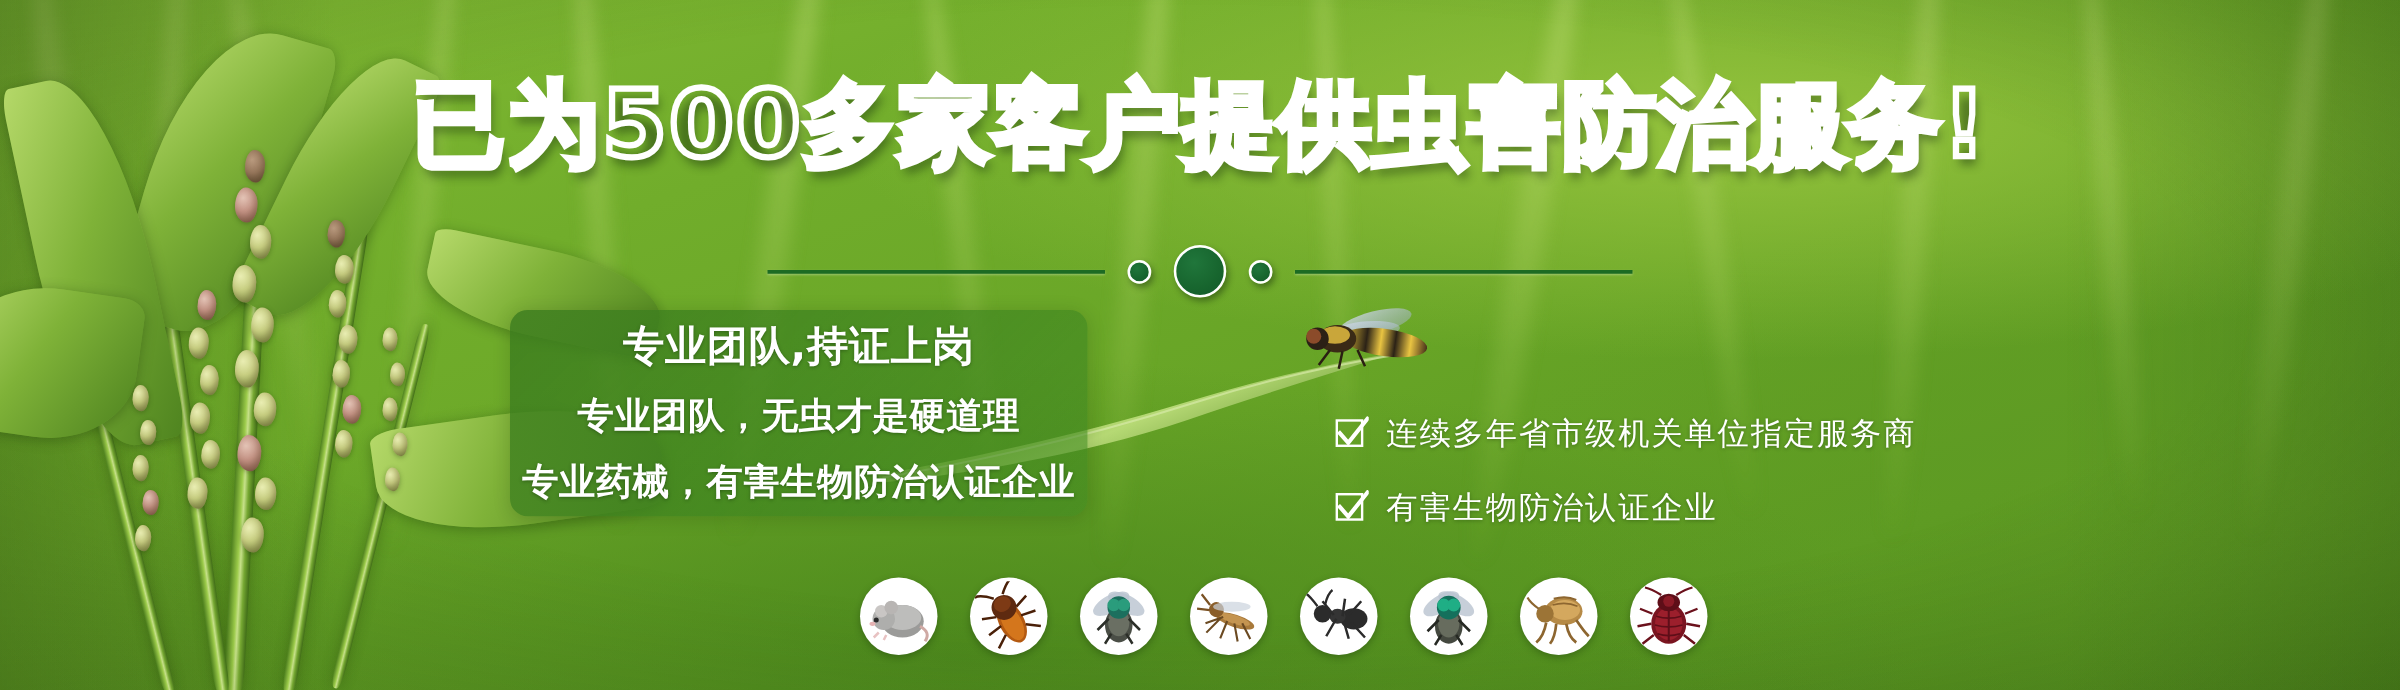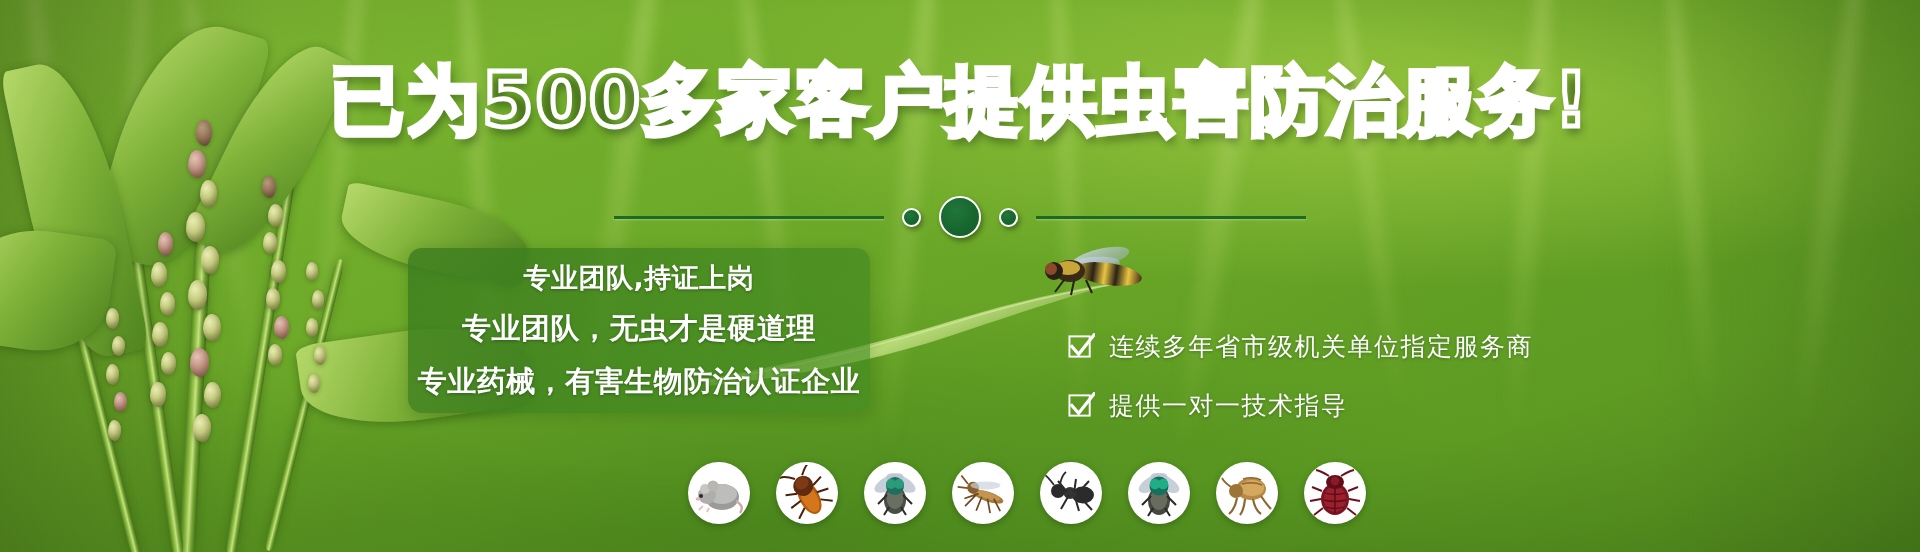--- a/index.html
+++ b/index.html
@@ -126,21 +126,21 @@
   .panel-lines {
     position:absolute; left:408px; top:248px; width:462px; height:165px;
     display:flex; flex-direction:column; align-items:center;
     justify-content:center; gap:13px;
   }
   .pline {
     color:#ffffff; font-weight:bold; white-space:nowrap;
     font-family:"DejaVu Sans","Liberation Sans",sans-serif;
     text-shadow:0 1px 3px rgba(18,45,8,.45);
   }
-  .pline.l1 { font-size:27px; letter-spacing:.5px; }
+  .pline.l1 { font-size:33px; letter-spacing:.5px; }
   .pline.l2 { font-size:29px; letter-spacing:.5px; }
   .pline.l3 { font-size:29px; letter-spacing:.5px; }
 
   
   .checklist {
     position:absolute; left:1068px; top:330px;
     display:flex; flex-direction:column; gap:26px;
   }
   .check-row { display:flex; align-items:center; gap:14px; }
   .check-box { width:27px; height:27px; flex:0 0 auto; }
@@ -317,21 +317,21 @@
         <rect x="1.5" y="3.5" width="21" height="21" fill="none" stroke="#ffffff" stroke-width="2"></rect>
         <path d="M4,14 L11,22 L27,2" fill="none" stroke="#ffffff" stroke-width="3.4" stroke-linecap="square"></path>
       </svg>
       <div class="check-label">连续多年省市级机关单位指定服务商</div>
     </div>
     <div class="check-row">
       <svg class="check-box" viewBox="0 0 28 28">
         <rect x="1.5" y="3.5" width="21" height="21" fill="none" stroke="#ffffff" stroke-width="2"></rect>
         <path d="M4,14 L11,22 L27,2" fill="none" stroke="#ffffff" stroke-width="3.4" stroke-linecap="square"></path>
       </svg>
-      <div class="check-label">提供一对一技术指导</div>
+      <div class="check-label">有害生物防治认证企业</div>
     </div>
   </div>
 
   <div class="pests">
 
     <div class="pest">
       <svg viewBox="0 0 56 56">
         <ellipse cx="31" cy="32" rx="17" ry="13" fill="#9b9b99"></ellipse>
         <ellipse cx="31" cy="29" rx="15" ry="10" fill="#bdbdbb"></ellipse>
         <circle cx="16" cy="30" r="9" fill="#aeaeac"></circle>

